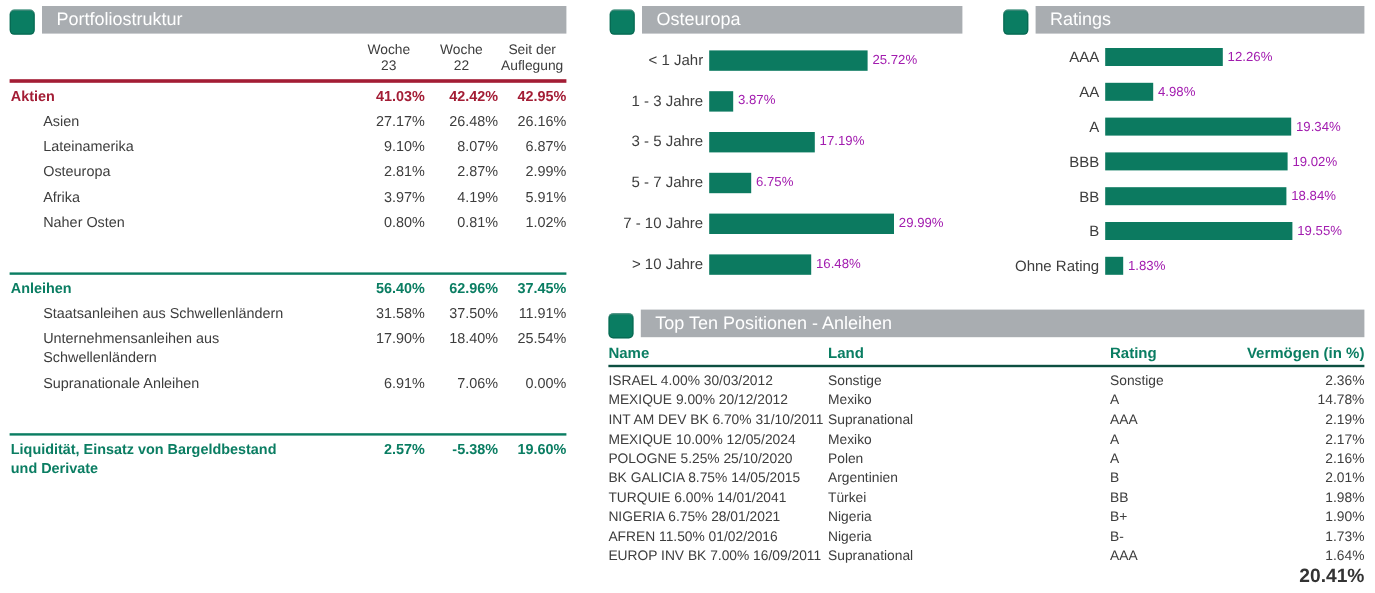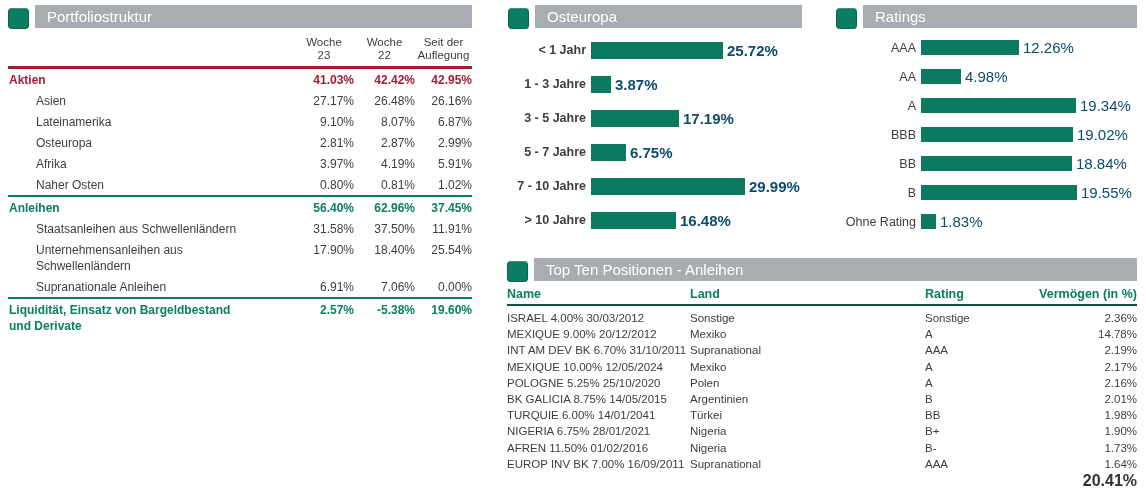--- a/index.html
+++ b/index.html
@@ -25,36 +25,36 @@
   .ptable .prow { display:flex; align-items:flex-start; padding:2.5px 0; font-size:12px; }
   .prow .lbl { flex:1; padding-left:1px; padding-right:6px; white-space:pre-line; line-height:16px; }
   .prow .v { text-align:right; line-height:16px; }
   .prow .v:nth-child(2), .pt-colheads .v:nth-child(2) { width:60px; }
   .prow .v:nth-child(3), .pt-colheads .v:nth-child(3) { width:61px; }
   .prow .v:nth-child(4), .pt-colheads .v:nth-child(4) { width:57px; }
   .prow.sub .lbl { padding-left:28px; }
   .prow.section-red { color:#a31d35; font-weight:bold; }
   .prow.section-green { color:#0a7d62; font-weight:bold; }
   .prow.sep-red { border-top:3px solid #a31d35; }
-  .prow.sep-green { border-top:2px solid #0a7d62; }
+  .prow.sep-green { border-top:2px solid #0a7d62;margin-top:32px; }
 
   
   #laufzeiten { left:508px; top:5px; width:294px; }
   #ratings { left:836px; top:5px; width:301px; }
   .chart { margin-top:4px; }
   .bar-row { display:flex; align-items:center; }
-  #laufzeiten .bar-row { height:34px;font-weight:bold; }
+  #laufzeiten .bar-row { height:34px; }
   #ratings .bar-row { height:29px; }
   .bar-label { text-align:right; font-size:12.5px; color:#3d3d3d; padding-right:5px; white-space:nowrap; }
   #laufzeiten .bar-label { width:83px; flex:0 0 83px; }
   #ratings .bar-label { width:85px; flex:0 0 85px; }
   .bar { background:#0c7a60; flex:0 0 auto; }
   #laufzeiten .bar { height:17px; }
   #ratings .bar { height:15px; }
-  .bar-value { font-size:15px; color:#0c4a6e; padding-left:4px; white-space:nowrap; }
+  .bar-value { font-size:11px; color:#a21caf; padding-left:4px; white-space:nowrap; }
 
   
   #topten { left:507px; top:258px; width:630px; }
   .tt-head { display:flex; padding-top:5px; padding-bottom:3px;
              border-bottom:2px solid #0d4f41; font-size:12.5px; font-weight:bold; color:#0a7d62; }
   .tt-row { display:flex; font-size:11.5px; color:#3d3d3d; }
   .tt-row .c { line-height:16.2px; }
   .tt-head .c:nth-child(1), .tt-row .c:nth-child(1) { width:183px; flex:0 0 183px; }
   .tt-head .c:nth-child(2), .tt-row .c:nth-child(2) { width:235px; flex:0 0 235px; }
   .tt-head .c:nth-child(3), .tt-row .c:nth-child(3) { flex:1; }

